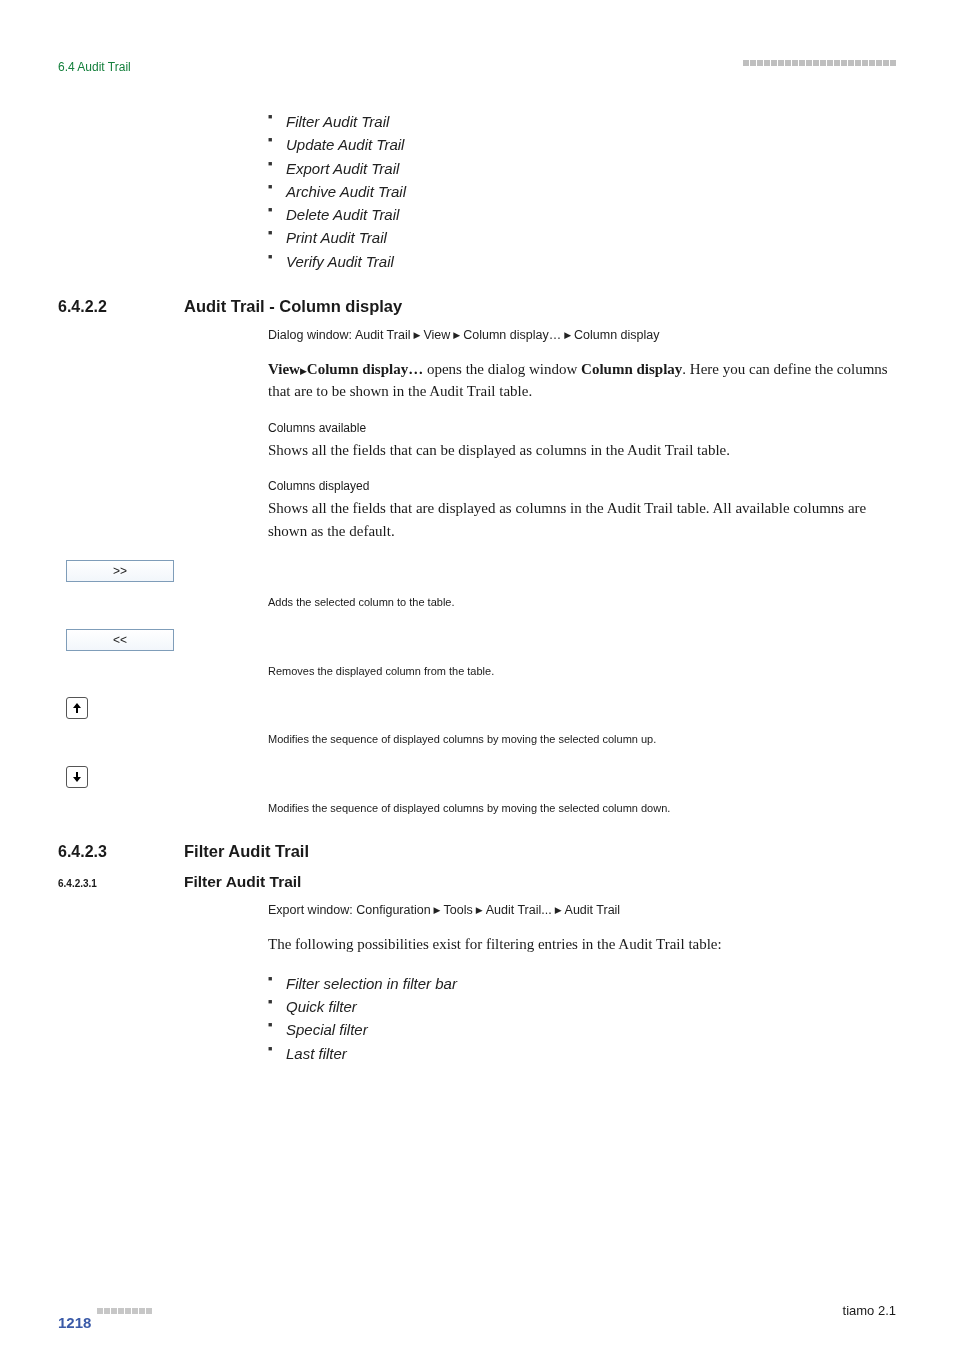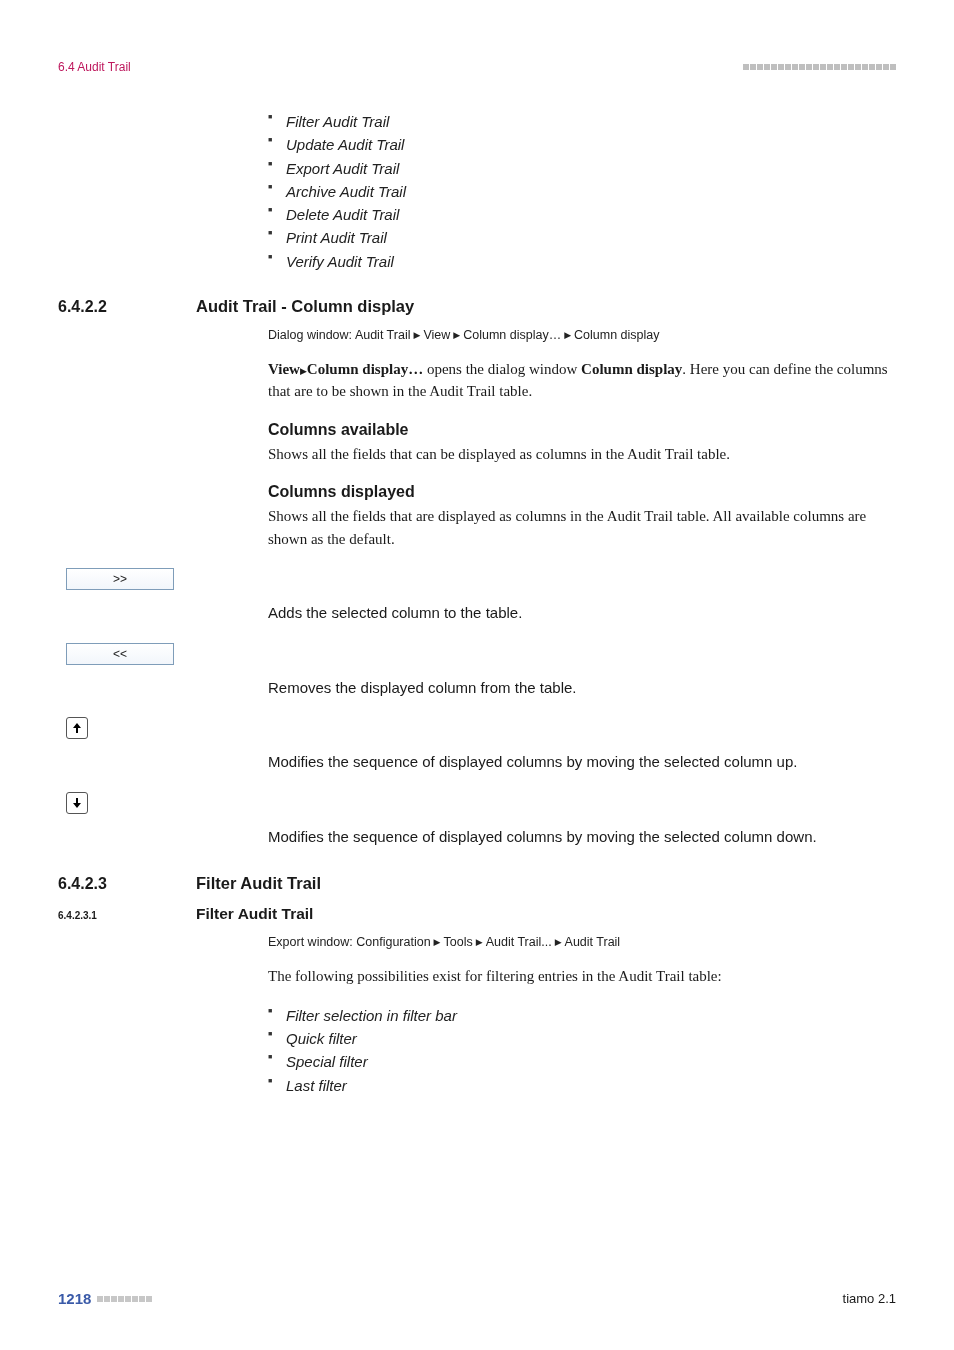--- a/index.html
+++ b/index.html
@@ -12,23 +12,23 @@
     width: 954px;
   }
   .page {
     padding: 60px 58px 40px 58px;
     position: relative;
     min-height: 1350px;
   }
   .hdr {
     display: flex;
     justify-content: space-between;
-    align-items: center;
+    align-items: flex-start;
     font-size: 12px;
-    color: #be185d;
+    color: #15803d;
     margin-bottom: 36px;
   }
   .sq-row { display: flex; gap: 1px; }
   .sq-row span {
     width: 6px; height: 6px; background: #bfbfbf; display: inline-block;
   }
   .bullets {
     margin: 0 0 24px 210px;
     padding: 0;
     list-style: none;
@@ -57,21 +57,20 @@
   }
   .sec-num {
     width: 126px;
     flex-shrink: 0;
     font-weight: 700;
     font-size: 16px;
   }
   .sec-title {
     font-weight: 700;
     font-size: 16.5px;
-    margin-left: 12px;
   }
   .sub-row .sec-num { font-size: 10px; }
   .sub-row .sec-title { font-size: 15.5px; }
   .body-block { margin-left: 210px; }
   .crumb {
     font-size: 12.5px;
     color: #222;
     margin: 6px 0 16px 0;
   }
   .crumb b { font-weight: 400; }
@@ -83,22 +82,22 @@
     top: -1px;
   }
   .para {
     font-size: 15px;
     line-height: 1.5;
     margin: 0 0 16px 0;
     font-family: Liberation Serif, serif;
   }
   .para b { font-weight: 700; }
   .subhead {
-    font-weight: 700;
-    font-size: 16px;
+    font-weight: 400;
+    font-size: 12px;
     margin: 18px 0 4px 0;
   }
   .ctrl-row {
     display: flex;
     align-items: flex-start;
     margin: 18px 0 2px 0;
   }
   .ctrl-icon {
     width: 210px;
     flex-shrink: 0;
@@ -120,36 +119,36 @@
     align-items: center;
     justify-content: center;
     width: 22px;
     height: 22px;
     border: 1px solid #555;
     border-radius: 3px;
     background: #fff;
   }
   .btn-sq svg { width: 12px; height: 12px; }
   .ctrl-desc {
-    font-size: 15px;
+    font-size: 11px;
     line-height: 1.5;
     margin-top: 34px;
   }
   .ftr {
     position: absolute;
     left: 58px;
     right: 58px;
     top: 1290px;
     display: flex;
     justify-content: space-between;
     align-items: center;
     font-size: 13px;
   }
   .ftr .left { display: flex; align-items: center; gap: 6px; }
-  .ftr .pg { font-weight: 700; color: #3a5aa8; font-size: 15px; }
+  .ftr .pg { font-weight: 700; color: #3a5aa8; font-size: 15px; margin-top: 24px; }
   .ftr .sq-row span { width: 6px; height: 6px; background: #c7c7c7; }
 </style>
 </head>
 <body>
 
 <div class="page">
 
   <div class="hdr">
     <span>6.4 Audit Trail</span>
     <span class="sq-row">

